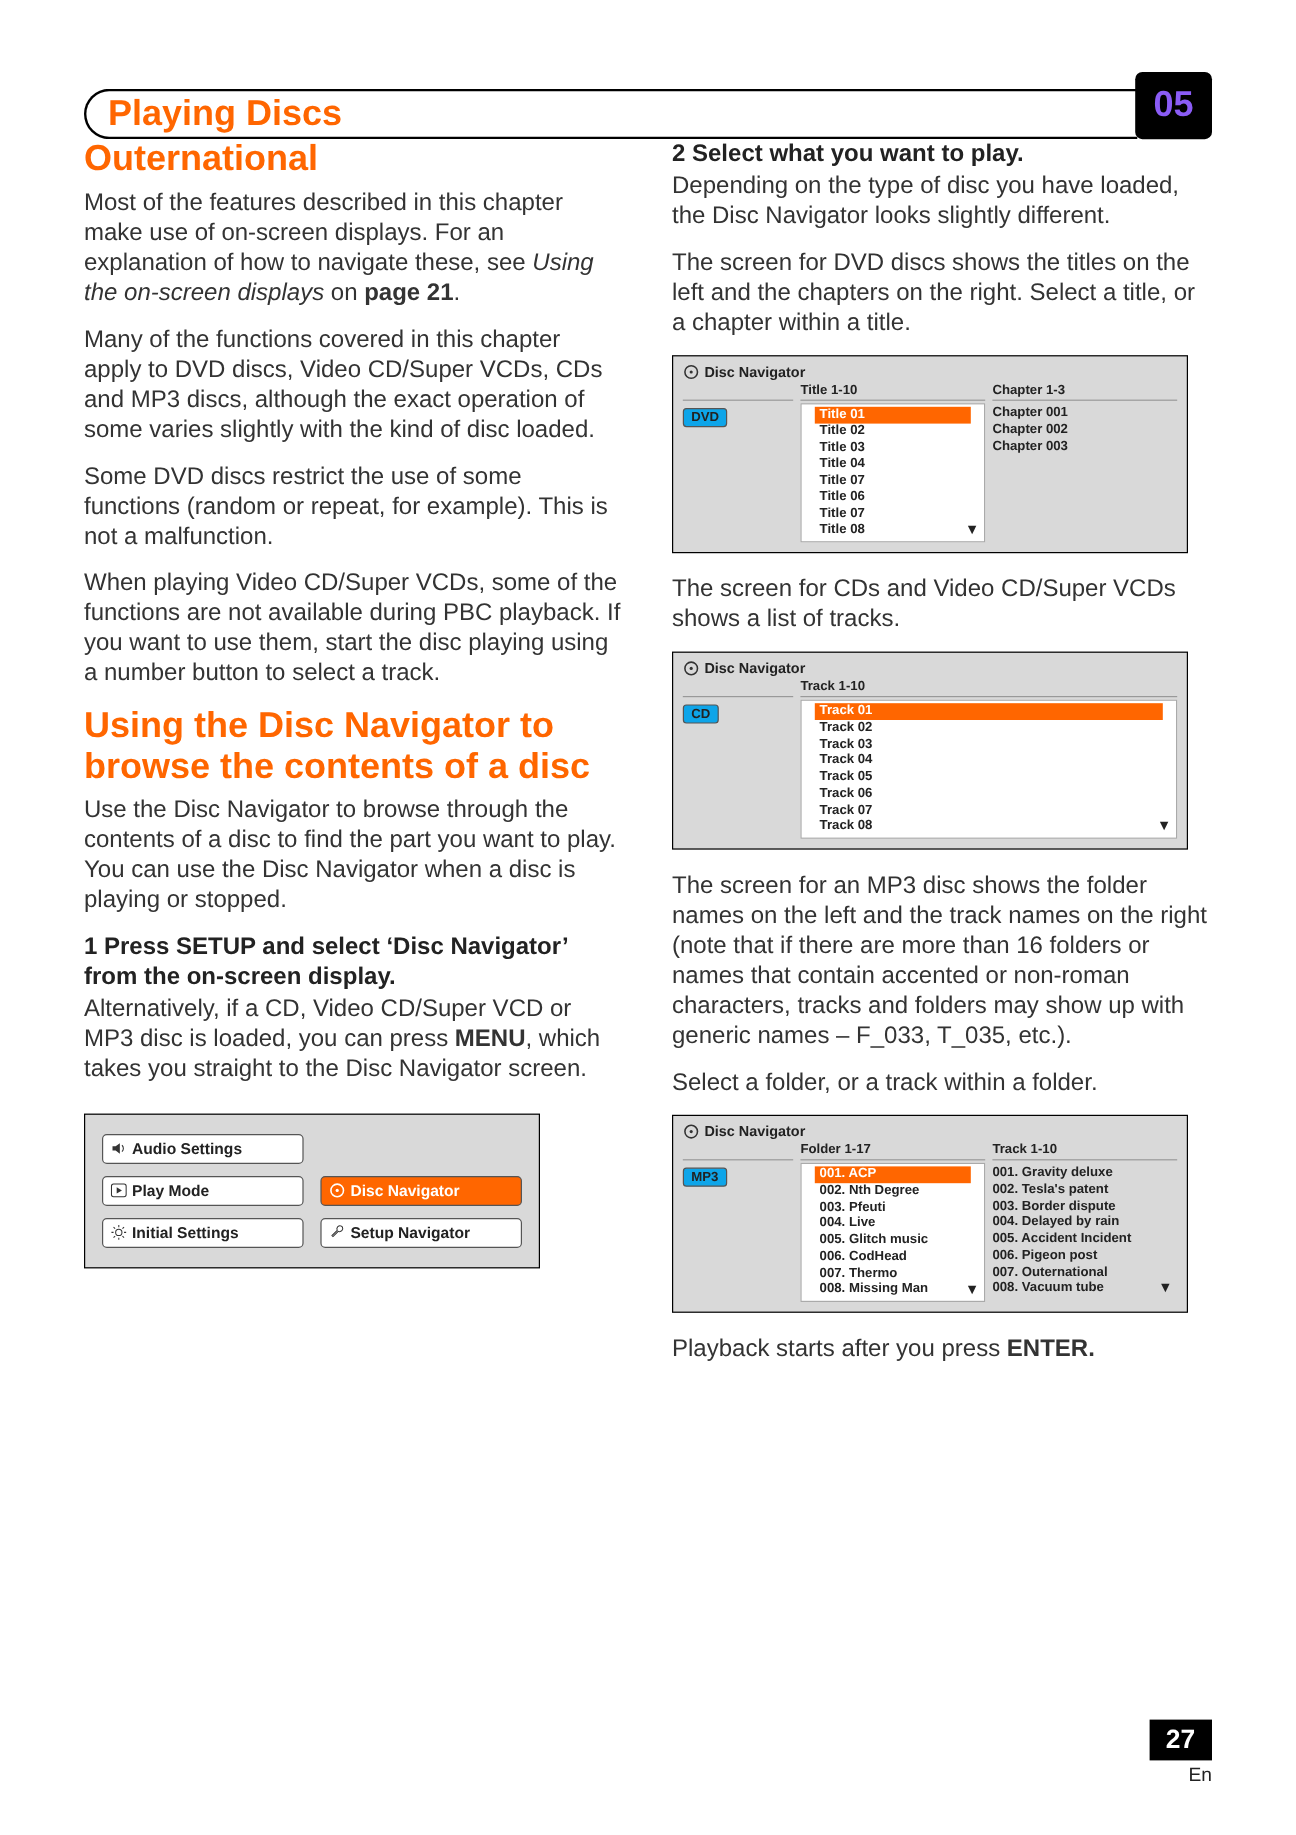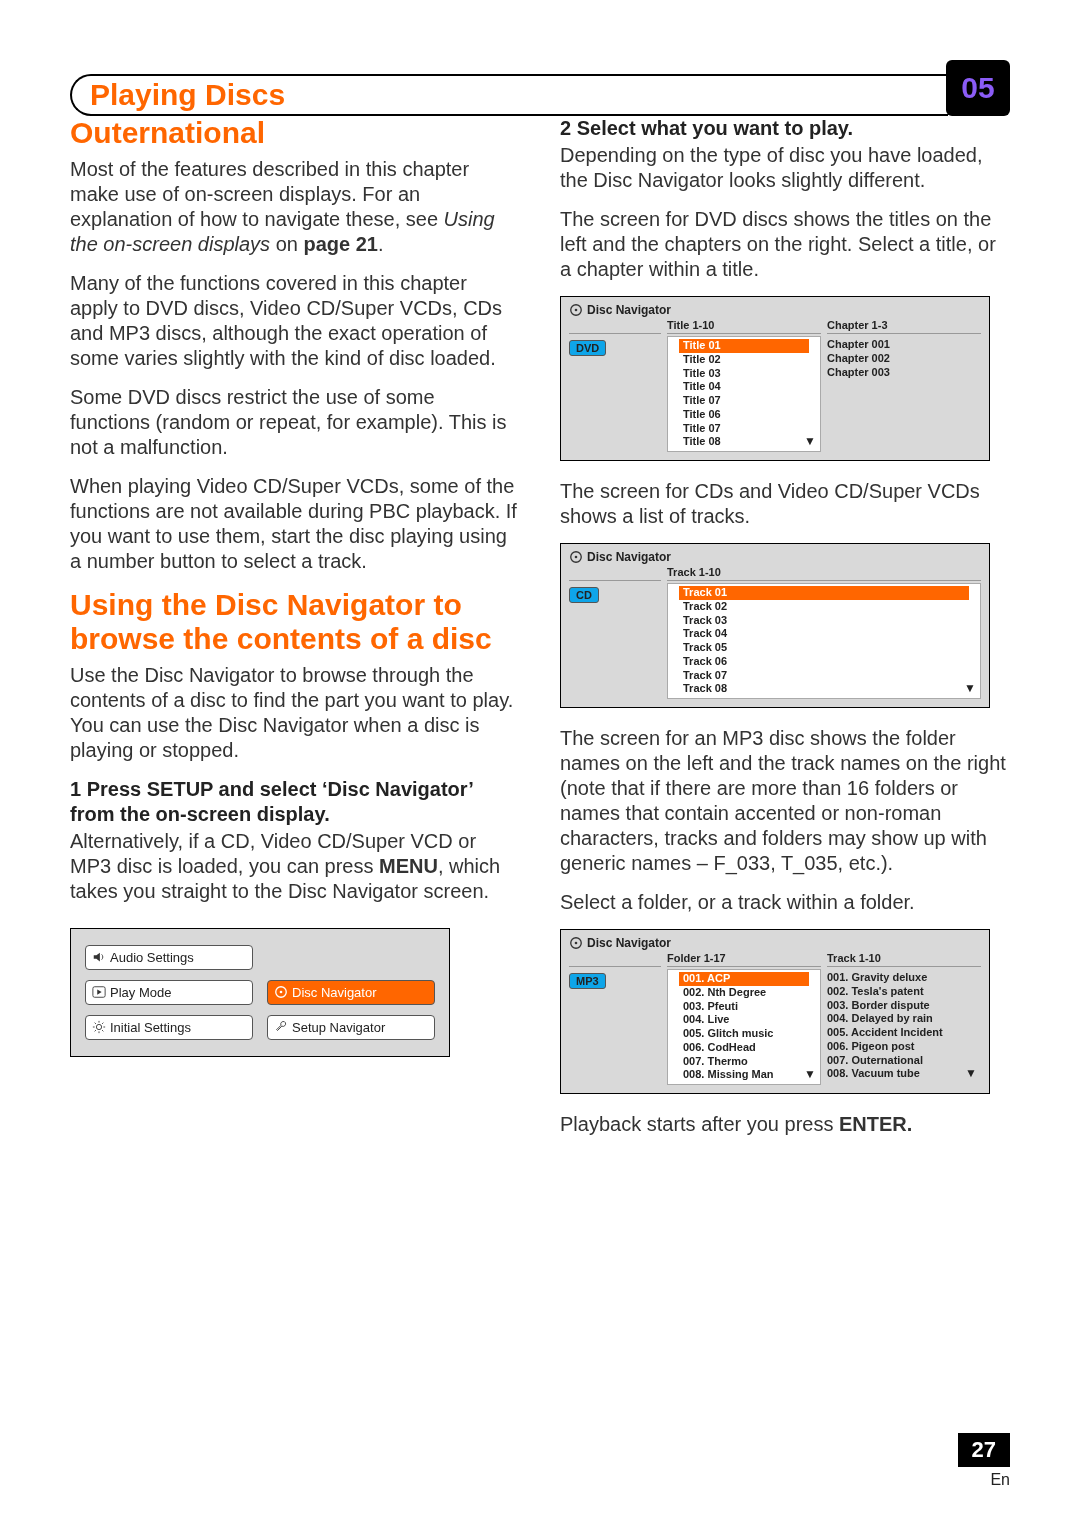--- a/index.html
+++ b/index.html
@@ -90,21 +90,21 @@
     display: grid;
     grid-template-columns: 1fr 1fr;
     gap: 10px 14px;
     padding: 6px 14px;
   }
   .menu-btn {
     background: #fff;
     border: 1px solid #555;
     border-radius: 4px;
     font-size: 13px;
-    font-weight: 400;
+    font-weight: 700;
     padding: 4px 6px;
     display: flex;
     align-items: center;
     gap: 4px;
   }
   .menu-btn .ic {
     width:14px; height:14px;
     display:inline-block;
   }
   .nav-box {

